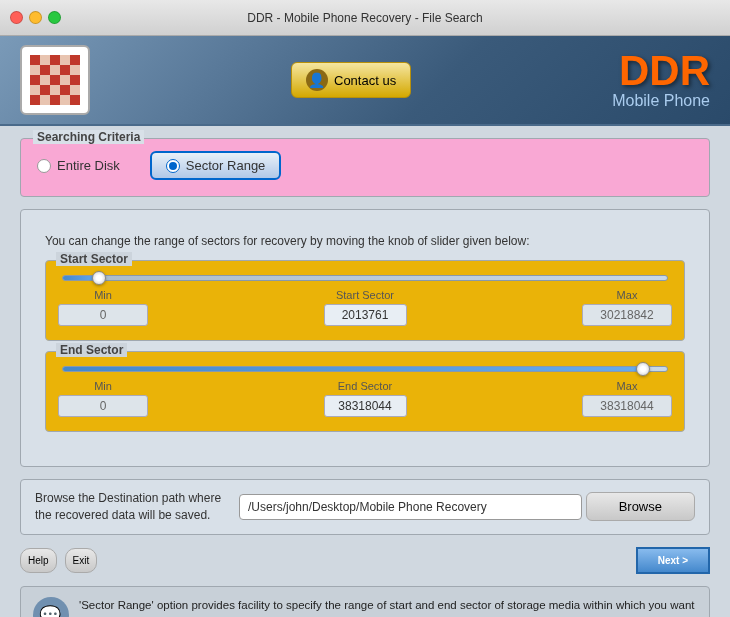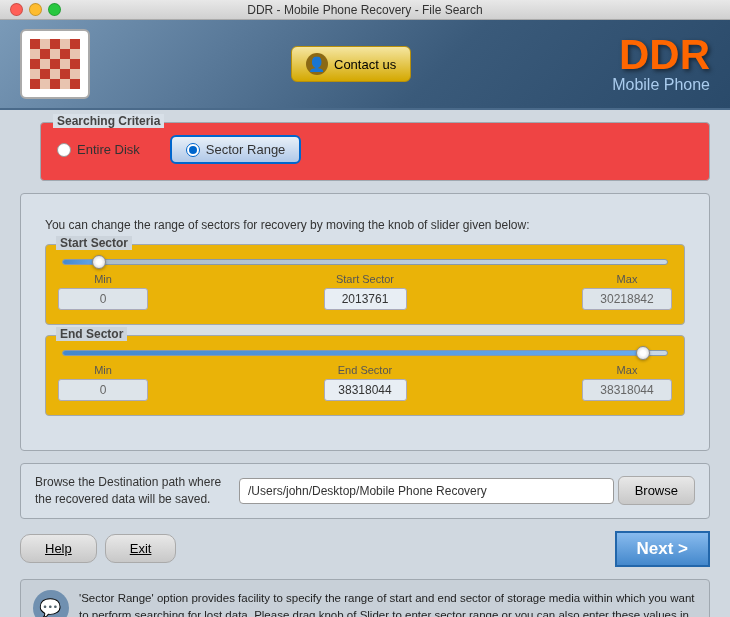--- a/index.html
+++ b/index.html
@@ -8,21 +8,21 @@
       width: 730px;
       height: 617px;
       font-family: -apple-system, "Helvetica Neue", Arial, sans-serif;
       font-size: 13px;
       background: #c8c8c8;
       overflow: hidden;
     }
 
     
     .titlebar {
-      height: 20px;
+      height: 36px;
       background: linear-gradient(to bottom, #e8e8e8, #d0d0d0);
       display: flex;
       align-items: center;
       justify-content: center;
       border-bottom: 1px solid #aaa;
       position: relative;
     }
     .titlebar-buttons {
       position: absolute;
       left: 10px;
@@ -120,24 +120,23 @@
     .main-content {
       background: #d0d8e0;
       padding: 12px 20px;
     }
 
     
     .criteria-group {
       border: 1px solid #a0a8b0;
       border-radius: 4px;
       padding: 12px 16px 16px;
-      background: #ef4444;
+      background: #f9a8d4;
       position: relative;
       margin-bottom: 12px;
-      margin-left: 20px;
     }
     .criteria-legend {
       position: absolute;
       top: -9px;
       left: 12px;
       background: #d8e0e8;
       padding: 0 4px;
       font-size: 12px;
       font-weight: bold;
       color: #444;
@@ -307,48 +306,47 @@
       border-radius: 4px;
       background: #fff;
       padding: 5px 8px;
       font-size: 12px;
       color: #333;
     }
     .browse-btn {
       background: linear-gradient(to bottom, #e8e8e8, #c8c8c8);
       border: 1px solid #aaa;
       border-radius: 6px;
-      padding: 6px 16px;
+      padding: 6px 32px;
       font-size: 13px;
       cursor: pointer;
       white-space: nowrap;
     }
 
     
     .bottom-btns {
       display: flex;
       align-items: center;
       gap: 8px;
       margin-bottom: 12px;
     }
     .bot-btn {
       background: linear-gradient(to bottom, #e8e8e8, #c8c8c8);
       border: 1px solid #aaa;
       border-radius: 10px;
-      padding: 6px 24px;
-      font-size: 13px;
-      cursor: pointer;
-      text-decoration: underline;
+      padding: 6px 7px;
+      font-size: 10px;
+      cursor: pointer;
     }
     .bot-btn-next {
       background: linear-gradient(to bottom, #88bbee, #4488cc);
       border: 2px solid #2266aa;
       border-radius: 0;
       padding: 6px 20px;
-      font-size: 17px;
+      font-size: 10px;
       font-weight: 600;
       color: #fff;
       cursor: pointer;
       margin-left: auto;
     }
     .bot-btn-back {
       margin-left: auto;
     }
 
     

